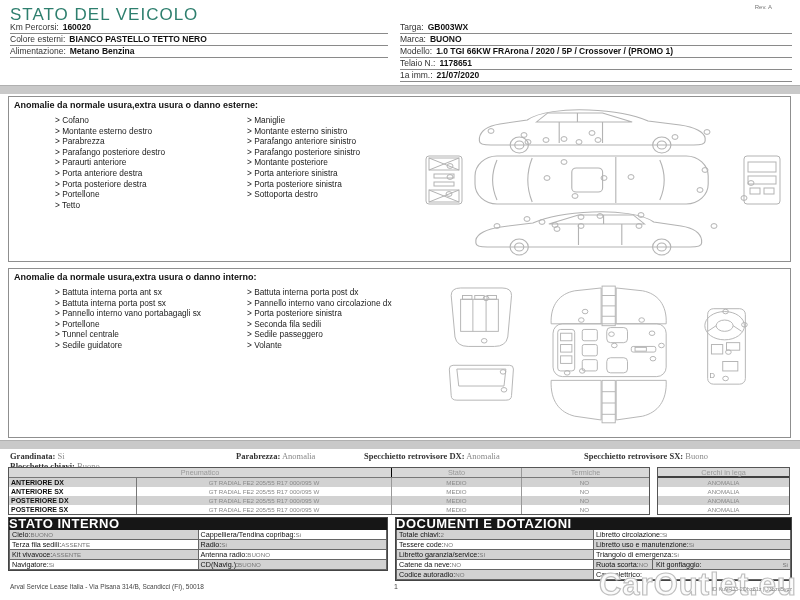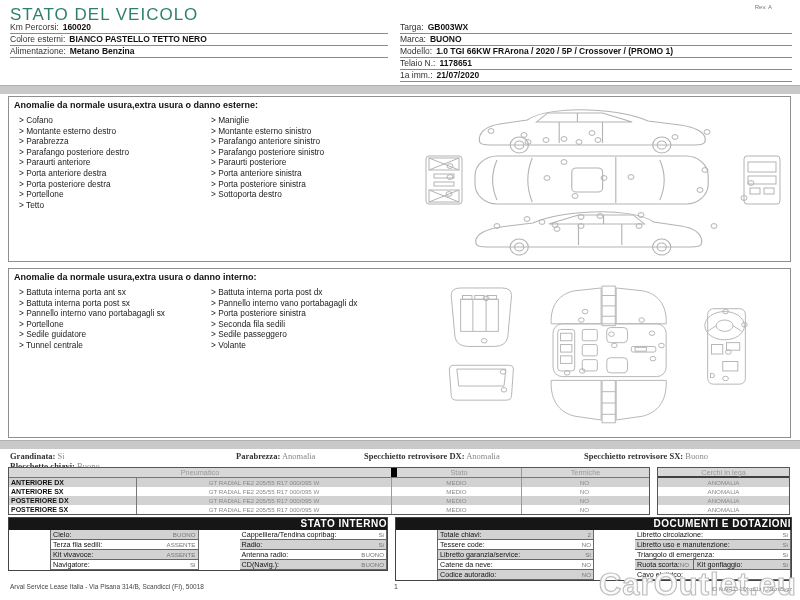--- a/index.html
+++ b/index.html
@@ -17,57 +17,57 @@
   .frow .val { font-weight:bold; color:#111; }
 
   .bar { position:absolute; left:0; width:800px; height:9px; background:#c9c9c9; border-top:1px solid #b0b0b0; }
   .bar1 { top:85px; } .bar2 { top:440px; }
 
   
   .box { position:absolute; left:8px; width:783px; border:1px solid #8f8f8f; background:#fff; }
   .box-ext { top:96px; height:166px; }
   .box-int { top:268px; height:170px; }
   .box-title { position:absolute; left:5px; top:3px; font-size:9px; font-weight:bold; color:#111; }
-  .anom-col { position:absolute; top:18px; font-size:8.3px; line-height:10.6px; color:#222; }
+  .anom-col { position:absolute; top:18px; font-size:8.3px; line-height:10.6px; color:#222;margin-left:36px; }
   .col1 { left:10px; width:188px; }
   .col2 { left:202px; width:210px; }
   .anom-item::before { content:"> "; }
   .diagram { position:absolute; right:2px; top:2px; }
   .diagram path, .diagram rect, .diagram circle, .diagram ellipse, .diagram line, .diagram polygon { fill:none; stroke:#b3b3b3; stroke-width:1; }
 
   
   .summary { position:absolute; left:0; top:451px; width:800px; font-size:8.5px; }
   .sgroup { position:absolute; white-space:nowrap;font-family:Liberation Serif, serif; }
   .sgroup .lab { color:#333; font-weight:bold; }
   .sgroup .val { color:#888; }
   .s0 { left:10px; top:0; } .s1 { left:236px; top:0; } .s2 { left:364px; top:0; } .s3 { left:584px; top:0; } .s4 { left:10px; top:10px; }
 
   
   .tyres-main { position:absolute; left:8px; top:467px; width:642px; border:1px solid #555; }
   .tyres-cerchi { position:absolute; left:657px; top:467px; width:133px; border:1px solid #555; }
   .thead { display:flex; background:#d8d8d8; height:10px; line-height:10px; font-size:7.3px; color:#999; text-align:center; border-bottom:1px solid #777; }
-  .th-pneu { width:382px; } .th-stato { width:130px; border-left:6px solid #000000; } .th-term { width:128px; border-left:1px solid #999; }
+  .th-pneu { width:382px; } .th-stato { width:130px; border-left:1px solid #000000; } .th-term { width:128px; border-left:1px solid #999; }
   .th-cerchi { background:#d8d8d8; height:10px; line-height:10px; font-size:7.3px; color:#999; text-align:center; border-bottom:2px solid #404040; }
   .trow { display:flex; height:9px; line-height:9px; background:#d2d2d2; }
   .trow.alt { background:#fff; }
   .tc { overflow:hidden; white-space:nowrap; }
   .tc-pos { width:128px; font-size:7px; font-weight:bold; color:#111; padding-left:2px; border-right:1px solid #777; }
   .tc-spec { width:254px; font-size:6.2px; color:#8a8a8a; text-align:center; }
   .tc-stato { width:130px; font-size:6.2px; color:#8a8a8a; text-align:center; border-left:1px solid #999; }
   .tc-term { width:126px; font-size:6.2px; color:#8a8a8a; text-align:center; border-left:1px solid #999; }
   .crow { height:9px; line-height:9px; font-size:6.2px; color:#8a8a8a; text-align:center; background:#d2d2d2; }
   .crow.alt { background:#fff; }
 
   
   .btable { position:absolute; top:517px; border:1px solid #444; }
   .table-si { left:8px; width:380px; }
   .table-doc { left:395px; width:397px; }
-  .bhead { background:#161616; color:#fff; font-weight:bold; font-size:10px; text-align:right; height:12px; line-height:12px; letter-spacing:0.5px; }
+  .bhead { background:#161616; color:#fff; font-weight:bold; font-size:13px; text-align:left; height:12px; line-height:12px; letter-spacing:0.5px; }
   .prow { display:flex; }
-  .pcell { flex:1; display:flex; justify-content:space-between; align-items:center; border:1px solid #666; border-top:none; height:10px; padding:0 2px; background:#fff; overflow:hidden; white-space:nowrap;margin-left:41px; }
+  .pcell { flex:1; display:flex; align-items:center; border:1px solid #666; border-top:none; height:10px; padding:0 2px; background:#fff; overflow:hidden; white-space:nowrap; }
   .pcell + .pcell { border-left:none; }
   .pcell.shade { background:#d2d2d2; }
   .plabel { font-size:7.2px; color:#111; }
   .pvalue { font-size:6.2px; color:#777; }
   .extra { display:flex; justify-content:space-between; flex:1; margin-left:4px; padding-left:3px; border-left:1px solid #666; align-self:stretch; align-items:center; }
 
   
   .foot-left { position:absolute; left:10px; top:583px; font-size:6.5px; color:#444; }
   .foot-page { position:absolute; left:394px; top:583px; font-size:7px; color:#444; }
   .foot-id { position:absolute; right:8px; top:586px; font-size:5.5px; color:#8a8a8a; z-index:6; }
@@ -132,21 +132,21 @@
         <div class="anom-item">Porta anteriore destra</div>
         <div class="anom-item">Porta posteriore destra</div>
         <div class="anom-item">Portellone</div>
         <div class="anom-item">Tetto</div>
       </div>
     <div class="anom-col col2" id="ext-col2">
         <div class="anom-item">Maniglie</div>
         <div class="anom-item">Montante esterno sinistro</div>
         <div class="anom-item">Parafango anteriore sinistro</div>
         <div class="anom-item">Parafango posteriore sinistro</div>
-        <div class="anom-item">Paraurti posteriore</div>
+        <div class="anom-item">Montante posteriore</div>
         <div class="anom-item">Porta anteriore sinistra</div>
         <div class="anom-item">Porta posteriore sinistra</div>
         <div class="anom-item">Sottoporta destro</div>
       </div>
     <svg class="diagram" width="370" height="160" viewBox="0 0 370 160">
       <g id="side-car-shape">
         <g transform="translate(50,6) scale(1.14,1)">
           <path d="M10,33 C11,26 17,21 28,19 L52,15 C62,7 84,4 106,5 C128,6 146,10 158,16 L186,20 C199,22 207,27 208,33 L208,36 C208,39 204,40 198,40 L20,40 C13,40 10,38 10,36 Z"></path>
           <polygon points="60,17 70,8 118,8 144,17"></polygon>
           <line x1="96" y1="8" x2="96" y2="17"></line>
@@ -233,26 +233,26 @@
     </svg>
   </section>
 
   <section class="box box-int">
     <div class="box-title">Anomalie da normale usura,extra usura o danno interno:</div>
     <div class="anom-col col1" id="int-col1">
         <div class="anom-item">Battuta interna porta ant sx</div>
         <div class="anom-item">Battuta interna porta post sx</div>
         <div class="anom-item">Pannello interno vano portabagagli sx</div>
         <div class="anom-item">Portellone</div>
+        <div class="anom-item">Tunnel centrale</div>
         <div class="anom-item">Sedile guidatore</div>
-        <div class="anom-item">Tunnel centrale</div>
       </div>
     <div class="anom-col col2" id="int-col2">
         <div class="anom-item">Battuta interna porta post dx</div>
-        <div class="anom-item">Pannello interno vano portabagagli dx</div>
+        <div class="anom-item">Pannello interno vano circolazione dx</div>
         <div class="anom-item">Porta posteriore sinistra</div>
         <div class="anom-item">Seconda fila sedili</div>
         <div class="anom-item">Sedile passeggero</div>
         <div class="anom-item">Volante</div>
       </div>
     <svg class="diagram" width="370" height="165" viewBox="0 0 370 175">
       <g>
         <path d="M34,18 L78,18 Q88,18 88,26 L84,70 Q82,80 70,80 L42,80 Q30,80 28,70 L24,26 Q24,18 34,18 Z"></path>
         <rect x="34" y="30" width="40" height="34"></rect>
         <line x1="47" y1="30" x2="47" y2="64"></line>

